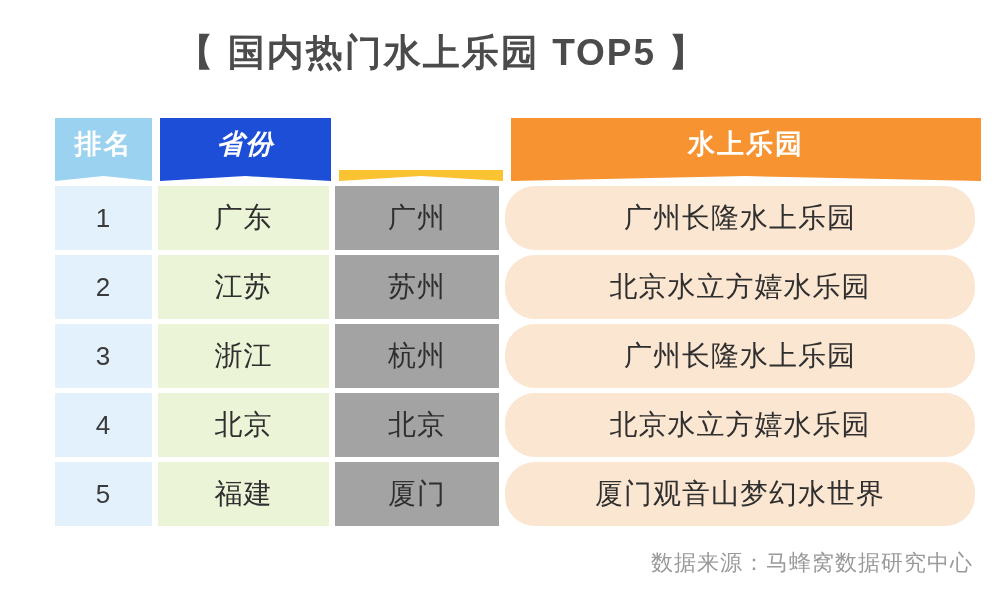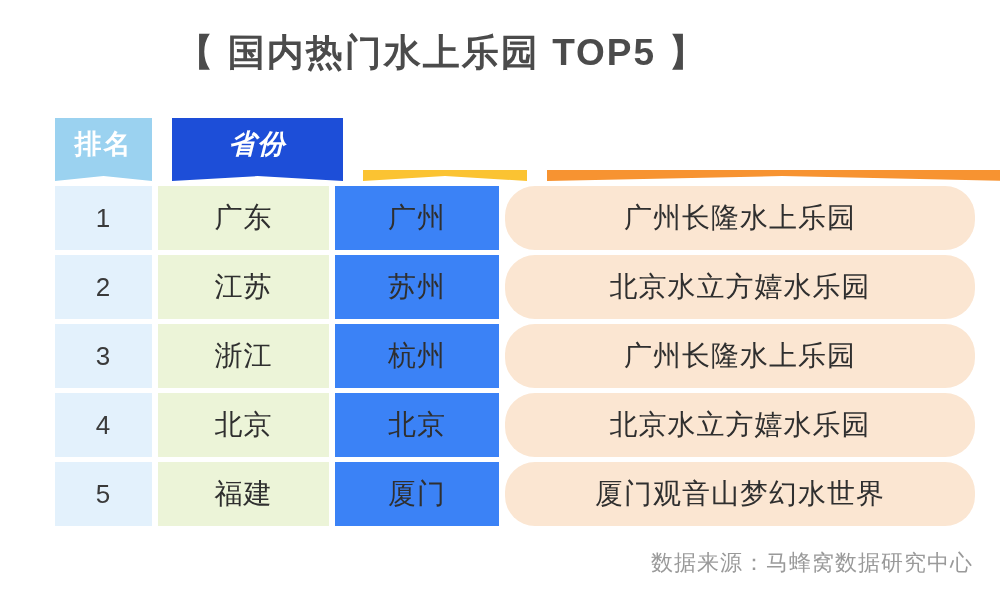--- a/index.html
+++ b/index.html
@@ -39,21 +39,21 @@
 
   
   .thead {
     display: flex;
     height: 63px;
     position: relative;
   }
   .th {
     position: relative;
     height: 63px;
-    margin-right: 20px;
+    margin-right: 8px;
   }
   .th:last-child { margin-right: 0; }
 
   .th-body {
     position: absolute;
     left: 0;
     top: 0;
     width: 100%;
     height: 52px;
     display: flex;
@@ -101,21 +101,21 @@
     margin-right: 6px;
     font-size: 28px;
     color: #2f2f2f;
     letter-spacing: 1px;
     white-space: nowrap;
   }
   .td:last-child { margin-right: 0; }
 
   .td.c-rank { background: #e3f1fc; font-size: 26px; color: #3a3a3a; }
   .td.c-prov { background: #ecf4d8; }
-  .td.c-city { background: #3b82f6; }
+  .td.c-city { background: #a3a3a3; }
   .td.c-park { background: #fbe6d2; border-radius: 30px; }
 
   
   .col-rank { width: 97px;  flex: 0 0 97px; }
   .col-prov { width: 171px; flex: 0 0 171px; }
   .col-city { width: 164px; flex: 0 0 164px; }
   .col-park { width: 470px; flex: 0 0 470px; }
 
   
   .source {
@@ -148,20 +148,23 @@
         <span class="th-label">省份</span>
       </div>
       <div class="th-tail"></div>
     </div>
 
     <div class="th c-city col-city">
       <div class="th-tail"></div>
     </div>
 
     <div class="th c-park col-park">
+      <div class="th-body">
+        <span class="th-label">水上乐园</span>
+      </div>
       <div class="th-tail"></div>
     </div>
   </div>
 
   <div class="tbody">
 
     <div class="tr">
       <div class="td c-rank col-rank">1</div>
       <div class="td c-prov col-prov">广东</div>
       <div class="td c-city col-city">广州</div>

